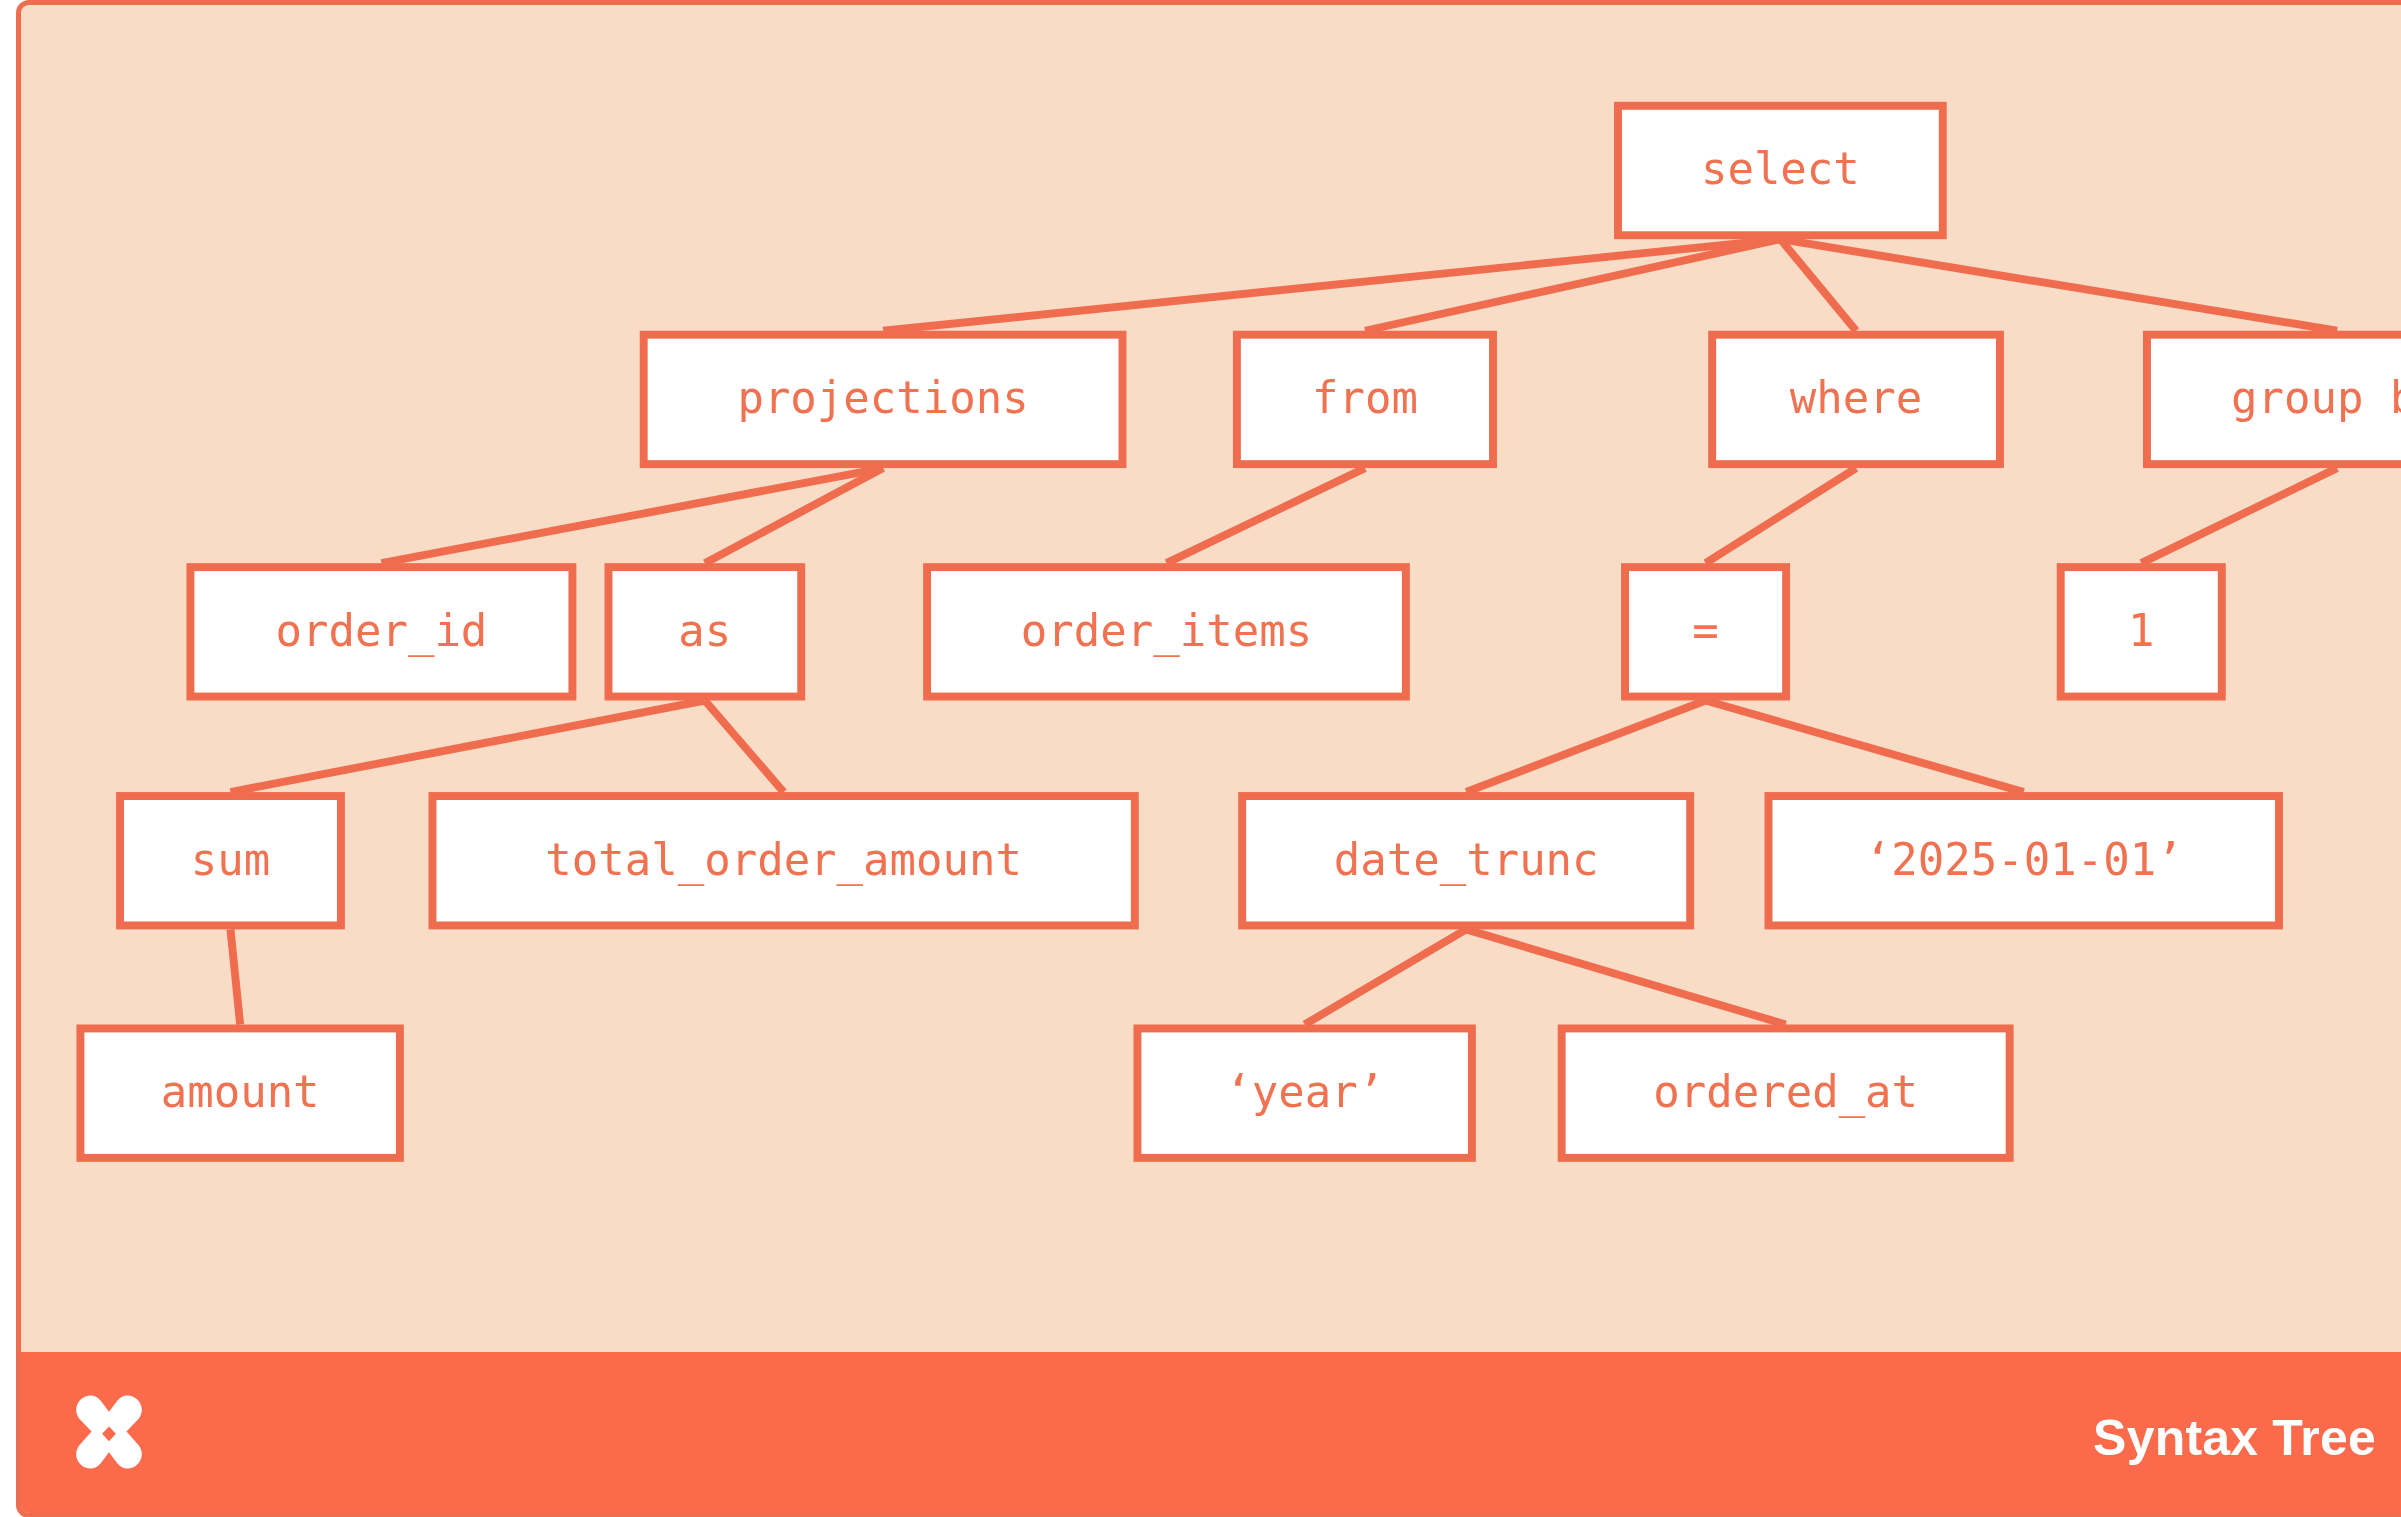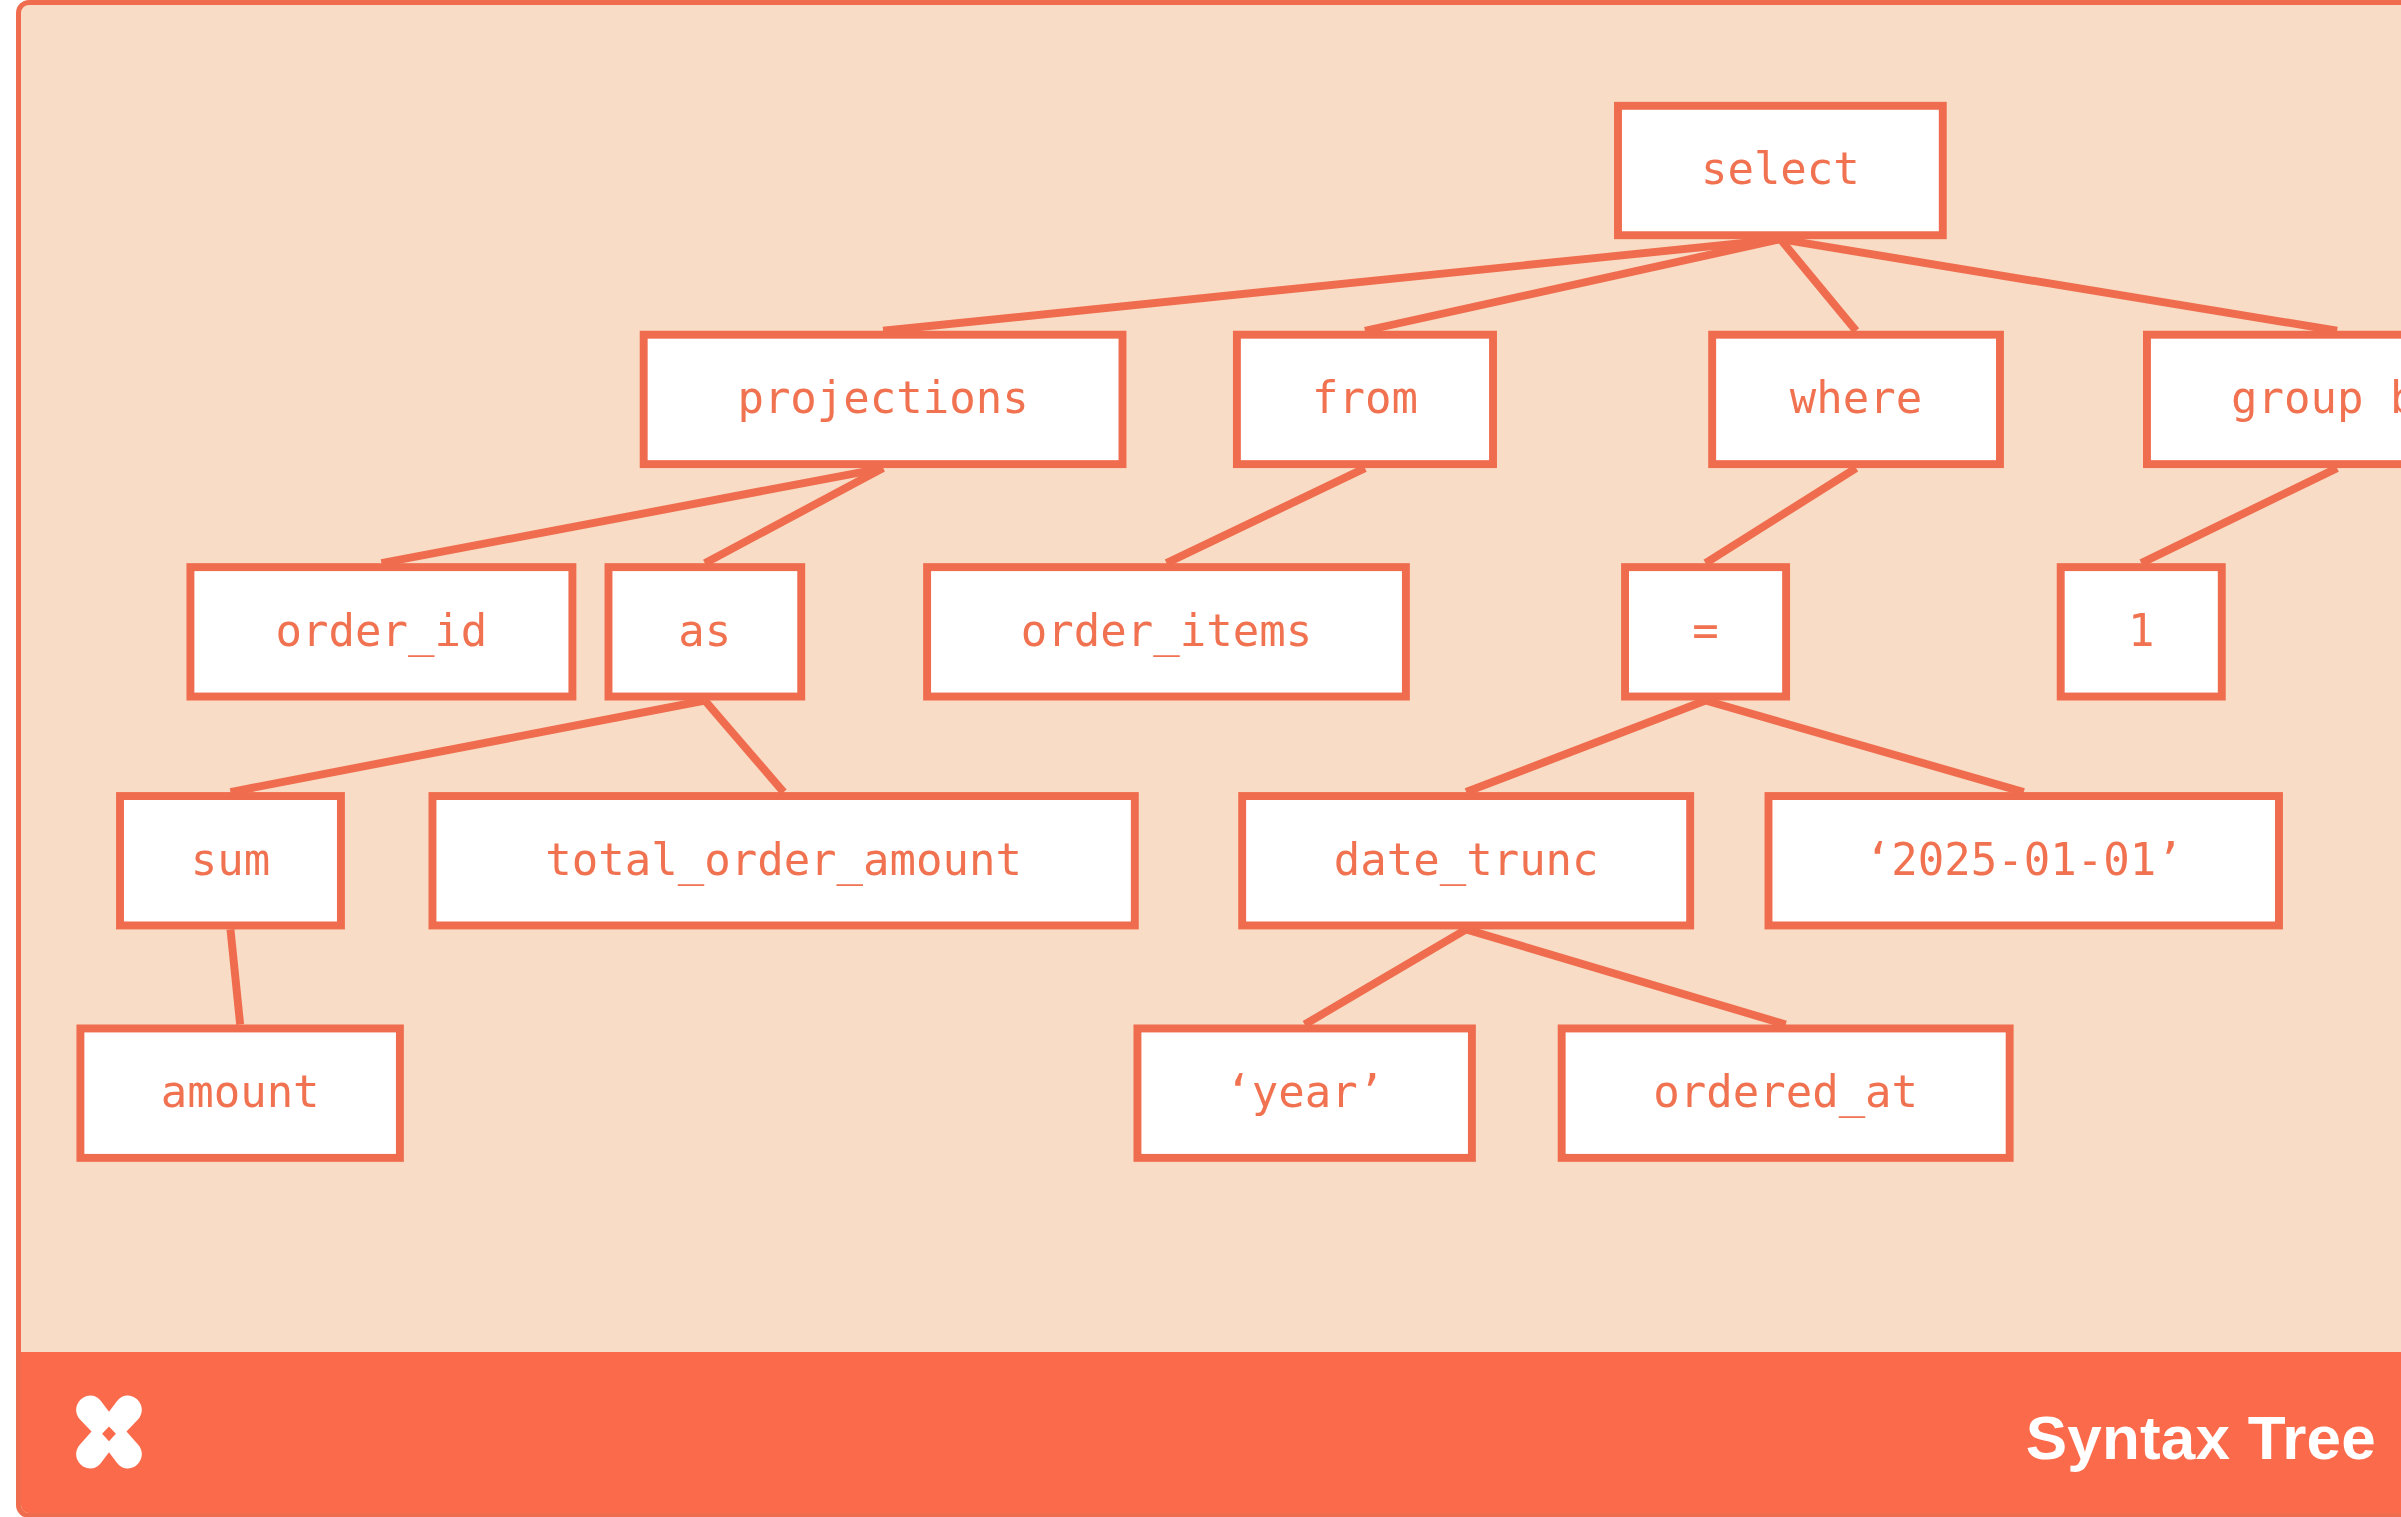--- a/index.html
+++ b/index.html
@@ -66,21 +66,21 @@
   .footer-logo {
     width: 92px;
     height: 92px;
     display: block;
     flex: 0 0 auto;
   }
   .footer-title {
     color: #ffffff;
     font-family: "Liberation Sans", sans-serif;
     font-weight: bold;
-    font-size: 62px;
+    font-size: 50px;
     letter-spacing: 0.2px;
     line-height: 1;
     white-space: nowrap;
   }
 
   
   .node-rect {
     fill: #ffffff;
     stroke: #EF6D4E;
     stroke-width: 9;

